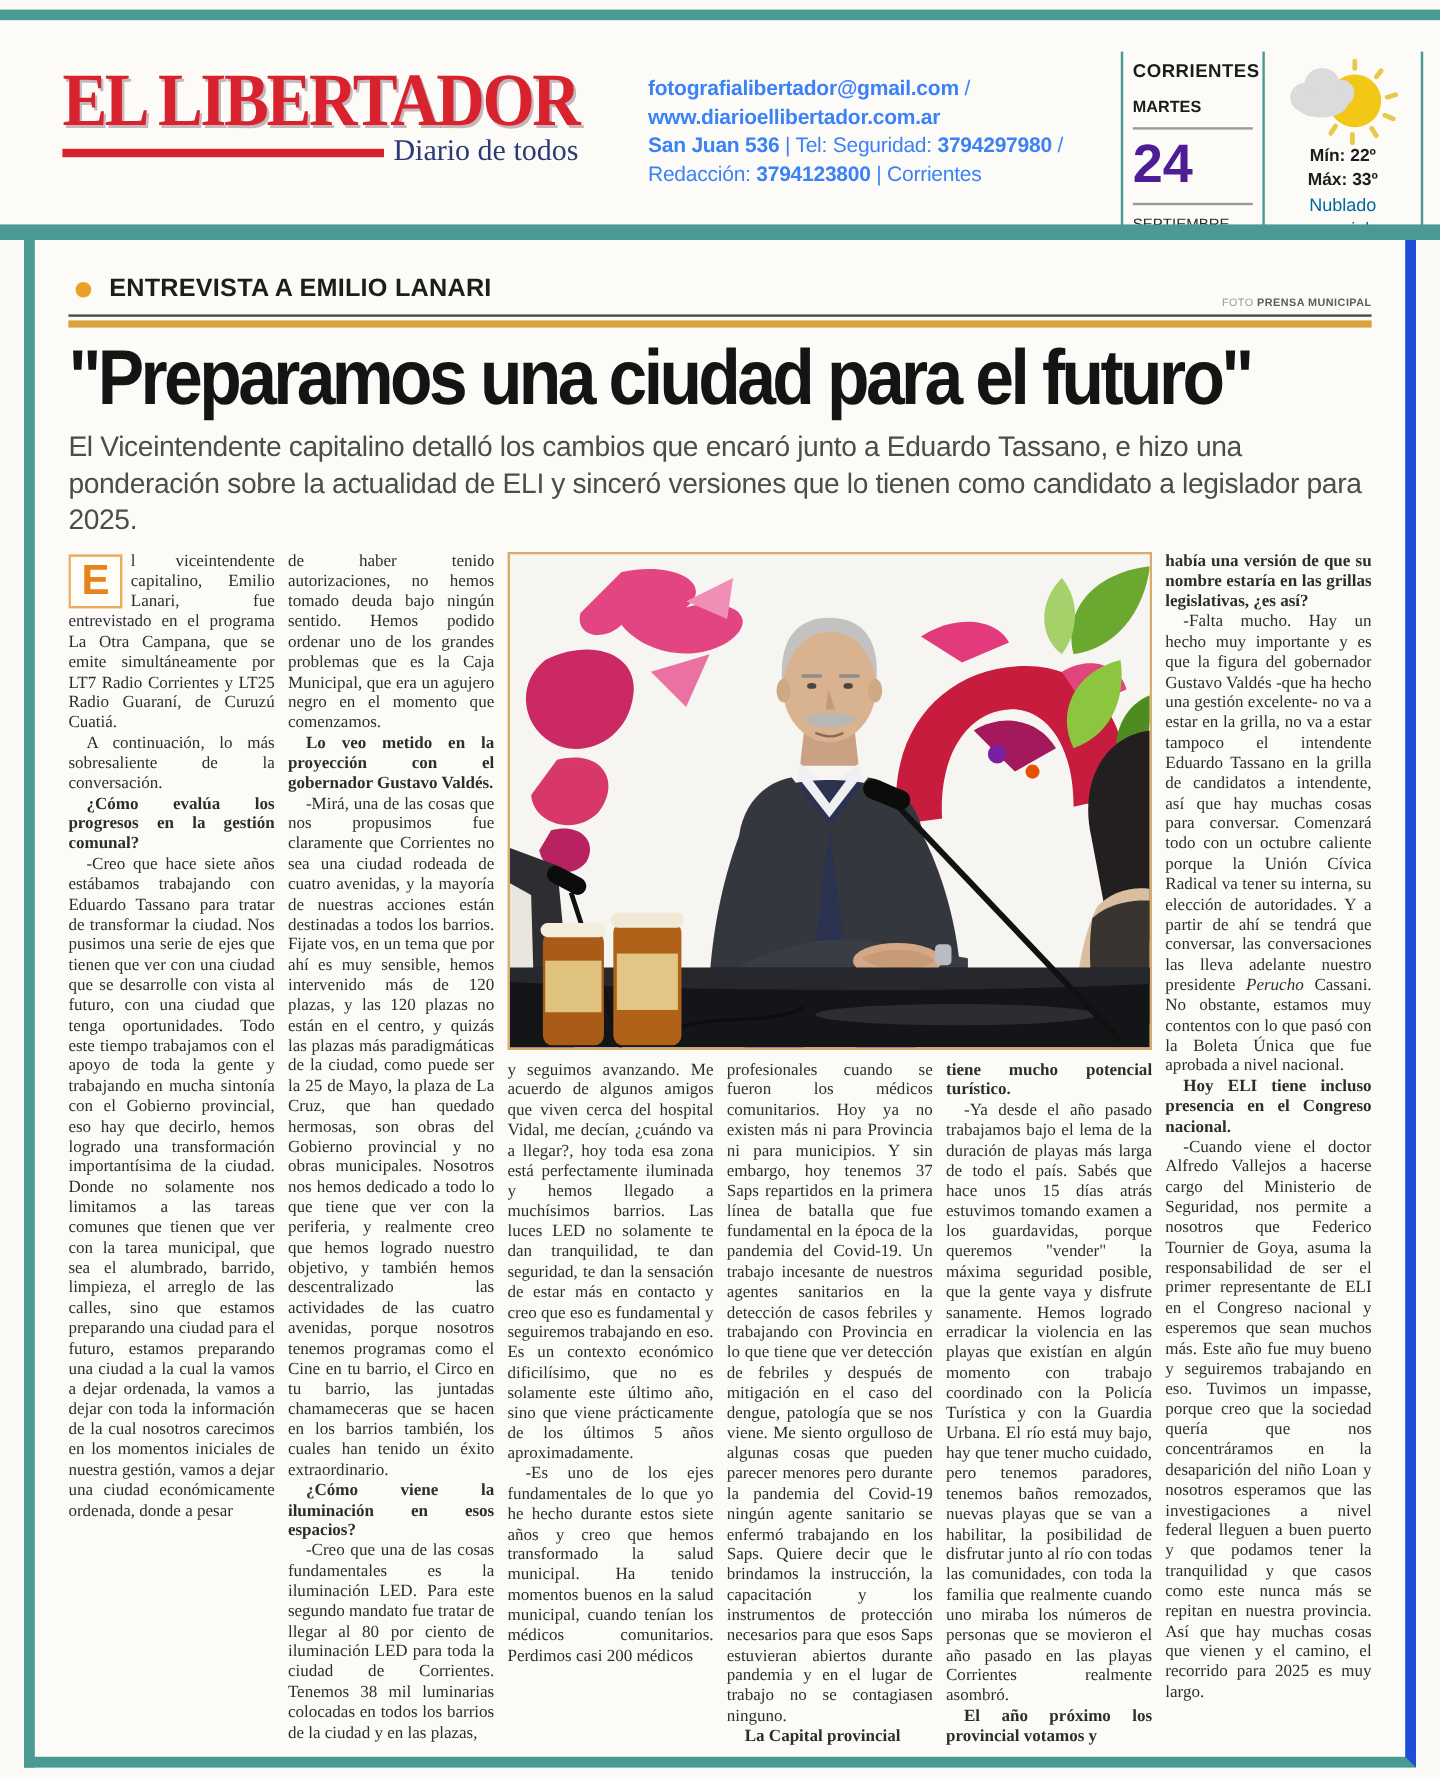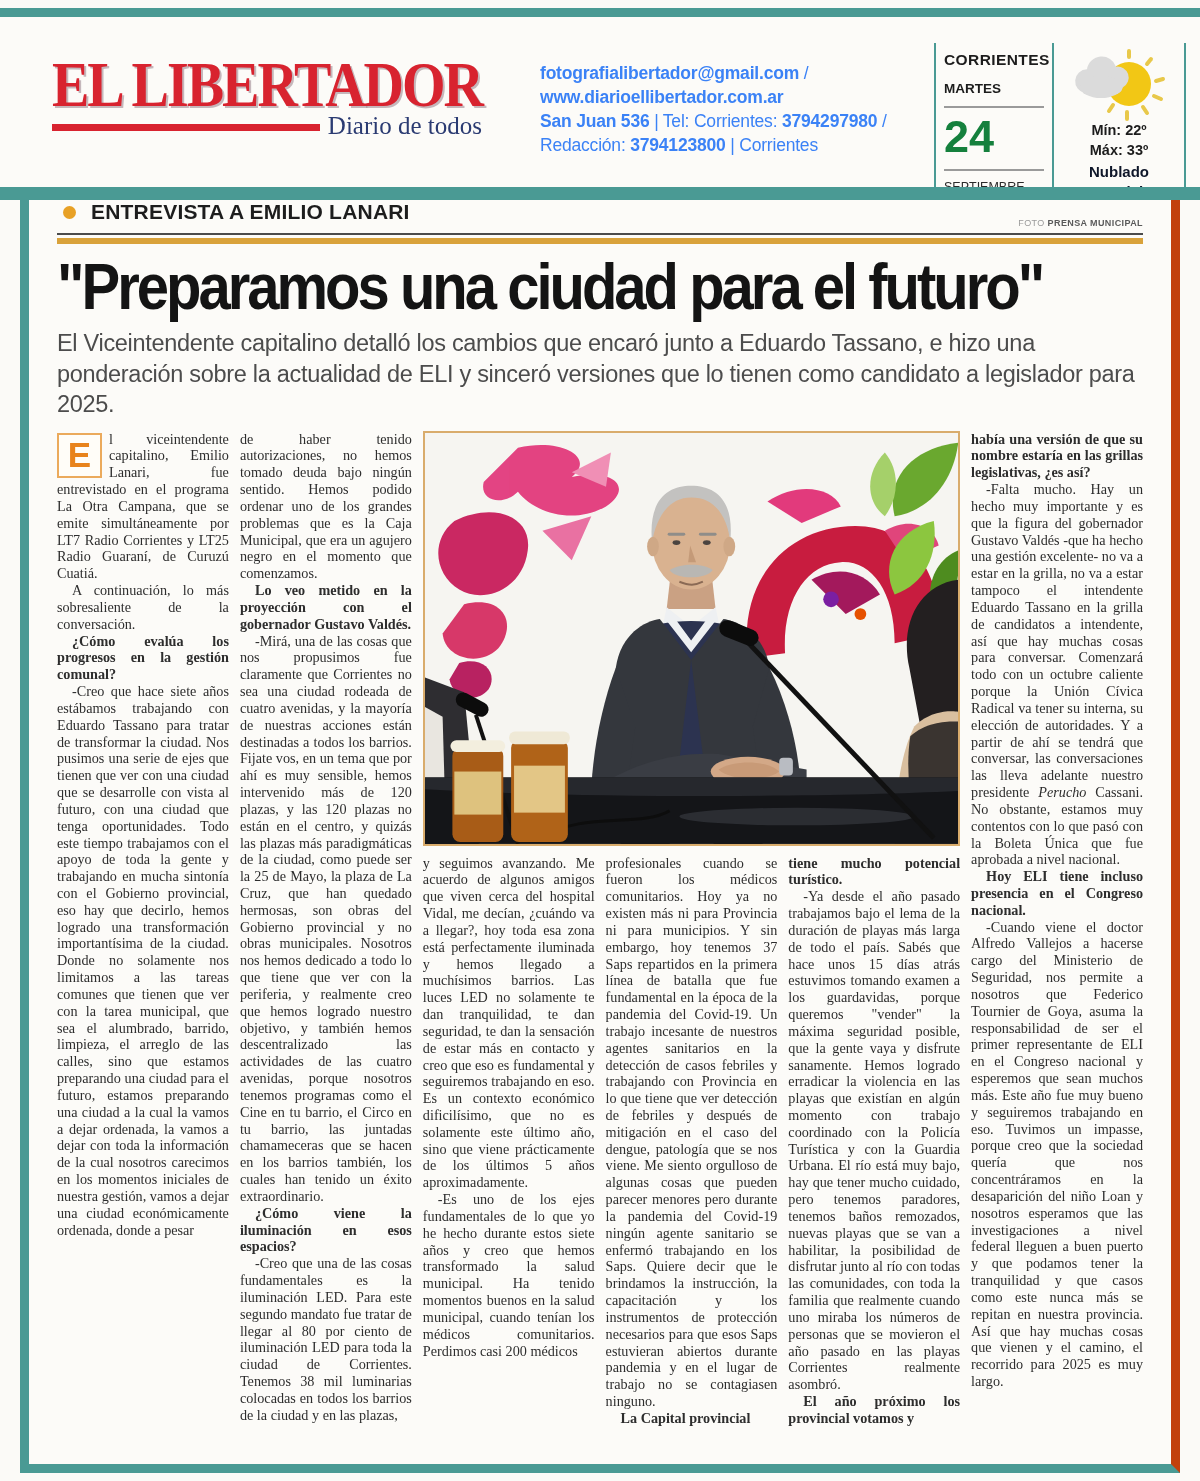--- a/index.html
+++ b/index.html
@@ -25,32 +25,32 @@
 
   .contact { position:absolute; left:540px; top:44px; font-size:17.5px; color:#3b82f6; line-height:1.38; letter-spacing:-0.2px; }
   .contact b { font-weight:bold; }
 
   .weather { position:absolute; right:14px; top:26px; width:252px; height:154px; display:flex; }
   .w-left { width:120px; border-left:2px solid #4A9A94; border-right:2px solid #4A9A94; text-align:left; padding:4px 8px 0; }
   .w-right { flex:1; border-right:2px solid #4A9A94; text-align:center; padding-top:2px; }
   .w-city { font-size:15.5px; font-weight:bold; letter-spacing:.4px; margin-top:4px; color:#1c1c1c; }
   .w-day  { font-size:13.5px; font-weight:bold; margin-top:12px; color:#1c1c1c; }
   .w-rule { height:2px; background:#9a9a9a; margin-top:10px; }
-  .w-num  { font-size:45px; font-weight:bold; line-height:1; margin-top:6px; color:#15803d; }
+  .w-num  { font-size:45px; font-weight:bold; line-height:1; margin-top:6px; color:#4c1d95; }
   .w-month{ font-size:12.5px; margin-top:8px; line-height:1.3; color:#2a2a2a; }
   .w-icon { margin:2px auto 0; width:96px; height:74px; }
   .w-temp { font-size:14.5px; font-weight:bold; color:#1c1c1c; line-height:1.35; }
-  .w-cond { font-size:15px; font-weight:bold; color:#0f172a; line-height:1.3; margin-top:2px; }
+  .w-cond { font-size:15px; font-weight:normal; color:#0369a1; line-height:1.3; margin-top:2px; }
 
   
   .teal-band { position:absolute; top:187px; left:0; width:100%; height:13px; background:#4A9A94; }
   .article {
     position:absolute; top:200px; left:20px; right:20px; bottom:8px;
-    border-left:9px solid #4A9A94; border-right:9px solid #c2410c; border-bottom:9px solid #4A9A94;
-    background:#fcfbf8; padding:0 28px 12px;
+    border-left:9px solid #4A9A94; border-right:9px solid #1d4ed8; border-bottom:9px solid #4A9A94;
+    background:#fcfbf8; padding:29px 28px 12px;
   }
   .kicker-row { position:relative; display:flex; align-items:center; height:24px; }
   .bullet { width:13px; height:13px; border-radius:50%; background:#E8A126; margin:0 15px 0 6px; }
   .kicker { font-weight:bold; font-size:21px; color:#1d1d1d; letter-spacing:.2px; }
   .credit { position:absolute; right:0; bottom:-4px; font-size:9px; letter-spacing:.4px; color:#9a9a9a; }
   .credit b { color:#5a5a5a; }
   .rule-dark { height:2px; background:#4b4b4b; margin-top:9px; }
   .rule-gold { height:6px; background:#D9A23B; margin-top:3px; }
 
   .headline {
@@ -93,21 +93,21 @@
       <span class="logo-text">EL LIBERTADOR</span>
       <div class="logo-underrow">
         <div class="logo-redline"></div>
         <span class="logo-tagline">Diario de todos</span>
       </div>
     </div>
 
     <div class="contact">
       <div><b>fotografialibertador@gmail.com</b><span> /</span></div>
       <div><b>www.diarioellibertador.com.ar</b></div>
-      <div><b>San Juan 536</b><span> | Tel: Corrientes: </span><b>3794297980</b><span> /</span></div>
+      <div><b>San Juan 536</b><span> | Tel: Seguridad: </span><b>3794297980</b><span> /</span></div>
       <div><span>Redacción: </span><b>3794123800</b><span> | Corrientes</span></div>
     </div>
 
     <div class="weather">
       <div class="w-left">
         <div class="w-city">CORRIENTES</div>
         <div class="w-day">MARTES</div>
         <div class="w-rule"></div>
         <div class="w-num">24</div>
         <div class="w-rule"></div>

